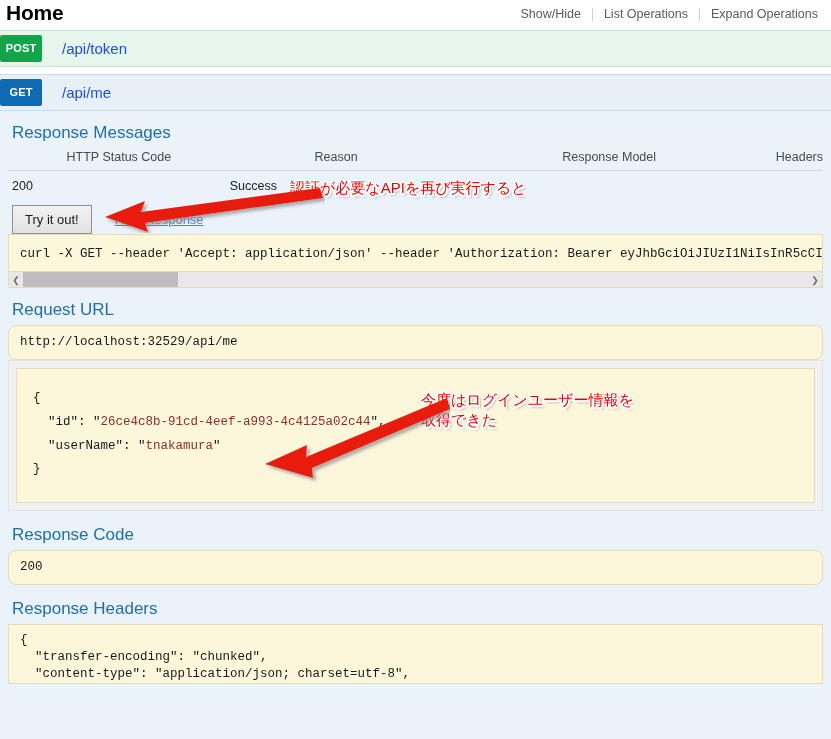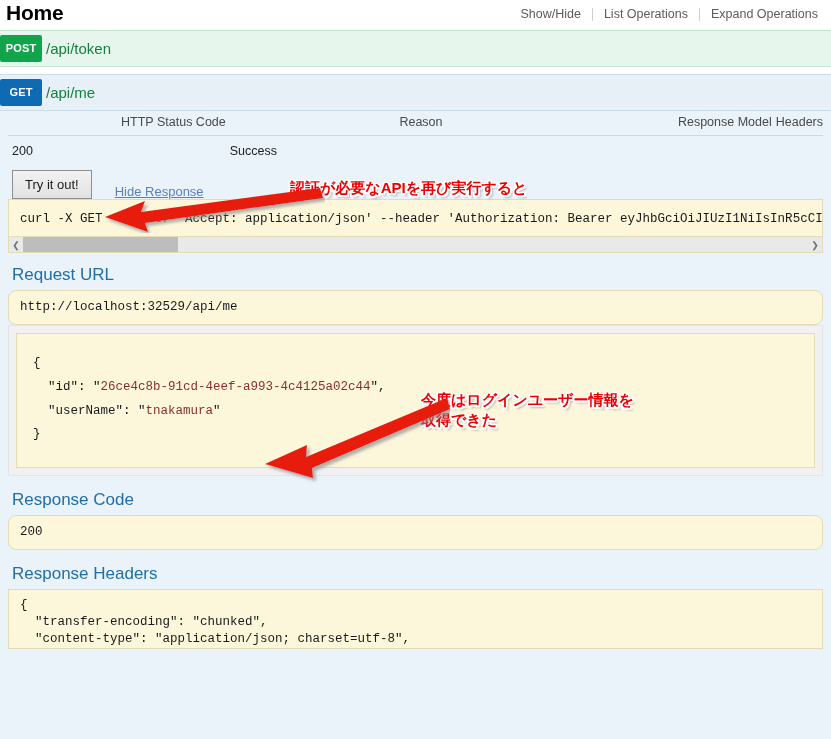--- a/index.html
+++ b/index.html
@@ -78,23 +78,23 @@
     text-align: center;
     color: #fff;
     font-size: 11px;
     font-weight: bold;
     border-radius: 2px;
     letter-spacing: 0.2px;
   }
   .method-badge.post { background: #10a54a; }
   .method-badge.get  { background: #0f6ab4; }
   .endpoint-path {
-    margin-left: 4px;
+    margin-left: 20px;
     font-size: 15px;
-    color: #15803d;
+    color: #1d4ed8;
   }
   .gap-row { height: 7px; background: #fff; }
 
   
   .content {
     padding: 0 8px;
   }
   .section-title {
     color: #226fa8;
     font-size: 17px;
@@ -102,40 +102,40 @@
     margin: 12px 0 5px 4px;
   }
   .section-title.tight { margin-top: 14px; }
 
   table.resp-msgs {
     width: 100%;
     border-collapse: collapse;
     margin-top: 2px;
   }
   table.resp-msgs th {
-    text-align: right;
+    text-align: center;
     font-weight: normal;
     font-size: 12.5px;
     color: #4a4a4a;
     padding: 2px 0 6px 4px;
     border-bottom: 1px solid #d6d6d6;
   }
   table.resp-msgs td {
     padding: 8px 0 4px 4px;
     font-size: 12.5px;
     color: #222;
   }
   .col-status { width: 270px; }
   .col-reason { width: 265px; }
   .col-model  { width: 410px; }
 
   .action-row {
     margin: 8px 0 0 4px;
     display: flex;
-    align-items: flex-end;
+    align-items: center;
   }
   .try-btn {
     background: linear-gradient(#f2f2f2, #e2e2e2);
     border: 1px solid #8f8f8f;
     color: #1b1b1b;
     font-size: 13px;
     font-family: "Liberation Sans", sans-serif;
     padding: 6px 12px;
     cursor: pointer;
   }
@@ -214,21 +214,21 @@
 
   .headers-block {
     line-height: 1.35;
     padding: 7px 11px 0 11px;
   }
 
   
   .annot {
     position: absolute;
     color: #ee0000;
-    font-weight: bold;
+    font-weight: normal;
     font-size: 15px;
     line-height: 1.35;
     text-shadow:
       -1.5px -1.5px 0 #fff, 1.5px -1.5px 0 #fff,
       -1.5px 1.5px 0 #fff, 1.5px 1.5px 0 #fff,
       0 -1.5px 0 #fff, 0 1.5px 0 #fff,
       -1.5px 0 0 #fff, 1.5px 0 0 #fff,
       2.5px 2.5px 2px rgba(120,120,120,0.5);
     white-space: pre;
     pointer-events: none;
@@ -257,20 +257,21 @@
   <div class="endpoint-path">/api/token</div>
 </div>
 <div class="gap-row"></div>
 <div class="endpoint get">
   <div class="method-badge get">GET</div>
   <div class="endpoint-path">/api/me</div>
 </div>
 
 <div class="content">
 
+  <div class="section-title">Response Messages</div>
 
   <table class="resp-msgs">
     <thead>
       <tr>
         <th class="col-status">HTTP Status Code</th>
         <th class="col-reason">Reason</th>
         <th class="col-model">Response Model</th>
         <th>Headers</th>
       </tr>
     </thead>

